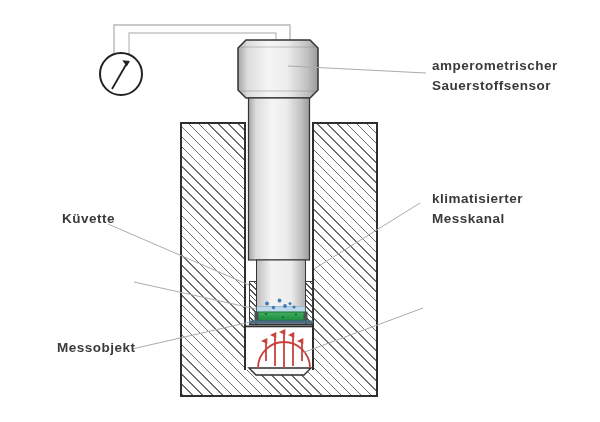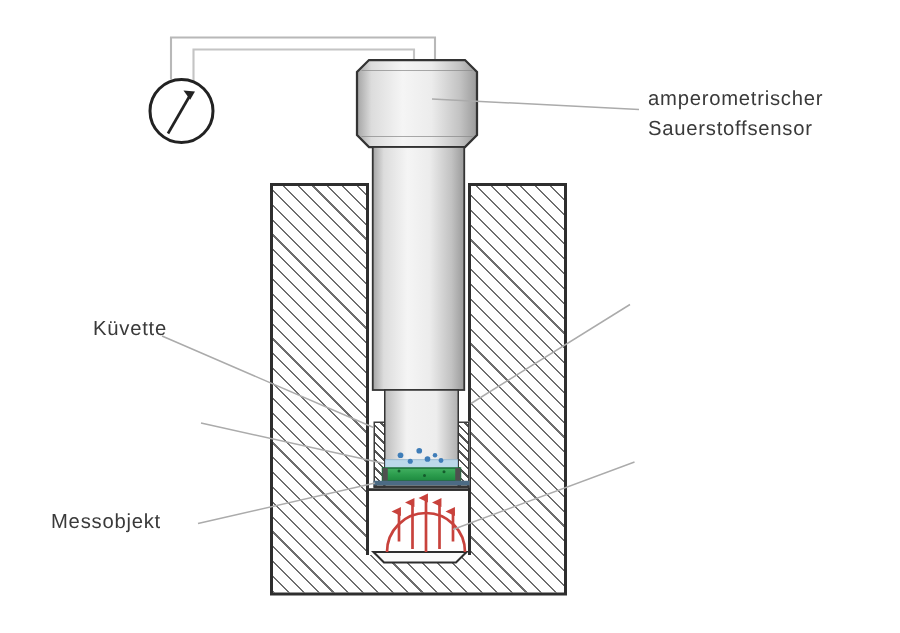--- a/index.html
+++ b/index.html
@@ -24,21 +24,21 @@
   .cwall{
     position:absolute;top:281px;width:8px;height:44px;box-sizing:border-box;
     border:1px solid #3c3c3c;background-color:#fff;
     background-image:repeating-linear-gradient(45deg,#555 0px,#555 1px,transparent 1px,transparent 4px);
   }
   .cwall.left{left:249px;}
   .cwall.right{left:305px;}
   
   .lbl{
     position:absolute;color:#3a3a3a;font-size:13.5px;line-height:20px;
-    font-weight:400;letter-spacing:.5px;white-space:nowrap;
+    font-weight:700;letter-spacing:.5px;white-space:nowrap;
   }
 </style>
 </head>
 <body>
 
 <div class="stage">
 
   <div class="block"></div>
   <div class="channel"></div>
   <div class="cwall left"></div>
@@ -132,16 +132,20 @@
       <line x1="108" y1="224" x2="249" y2="285"></line>
       <line x1="134" y1="282" x2="256" y2="309"></line>
       <line x1="132" y1="349" x2="250" y2="322"></line>
     </g>
   </svg>
 
   <div class="lbl" style="left:432px;top:56px">
     <span>amperometrischer</span><br>
     <span>Sauerstoffsensor</span>
   </div>
+  <div class="lbl" style="left:432px;top:189px">
+    <span>klimatisierter</span><br>
+    <span>Messkanal</span>
+  </div>
   <div class="lbl" style="left:62px;top:209px">Küvette</div>
-  <div class="lbl" style="left:34px;top:338px">Messobjekt</div>
+  <div class="lbl" style="left:57px;top:338px">Messobjekt</div>
 
 </div>
 
 </body></html>

